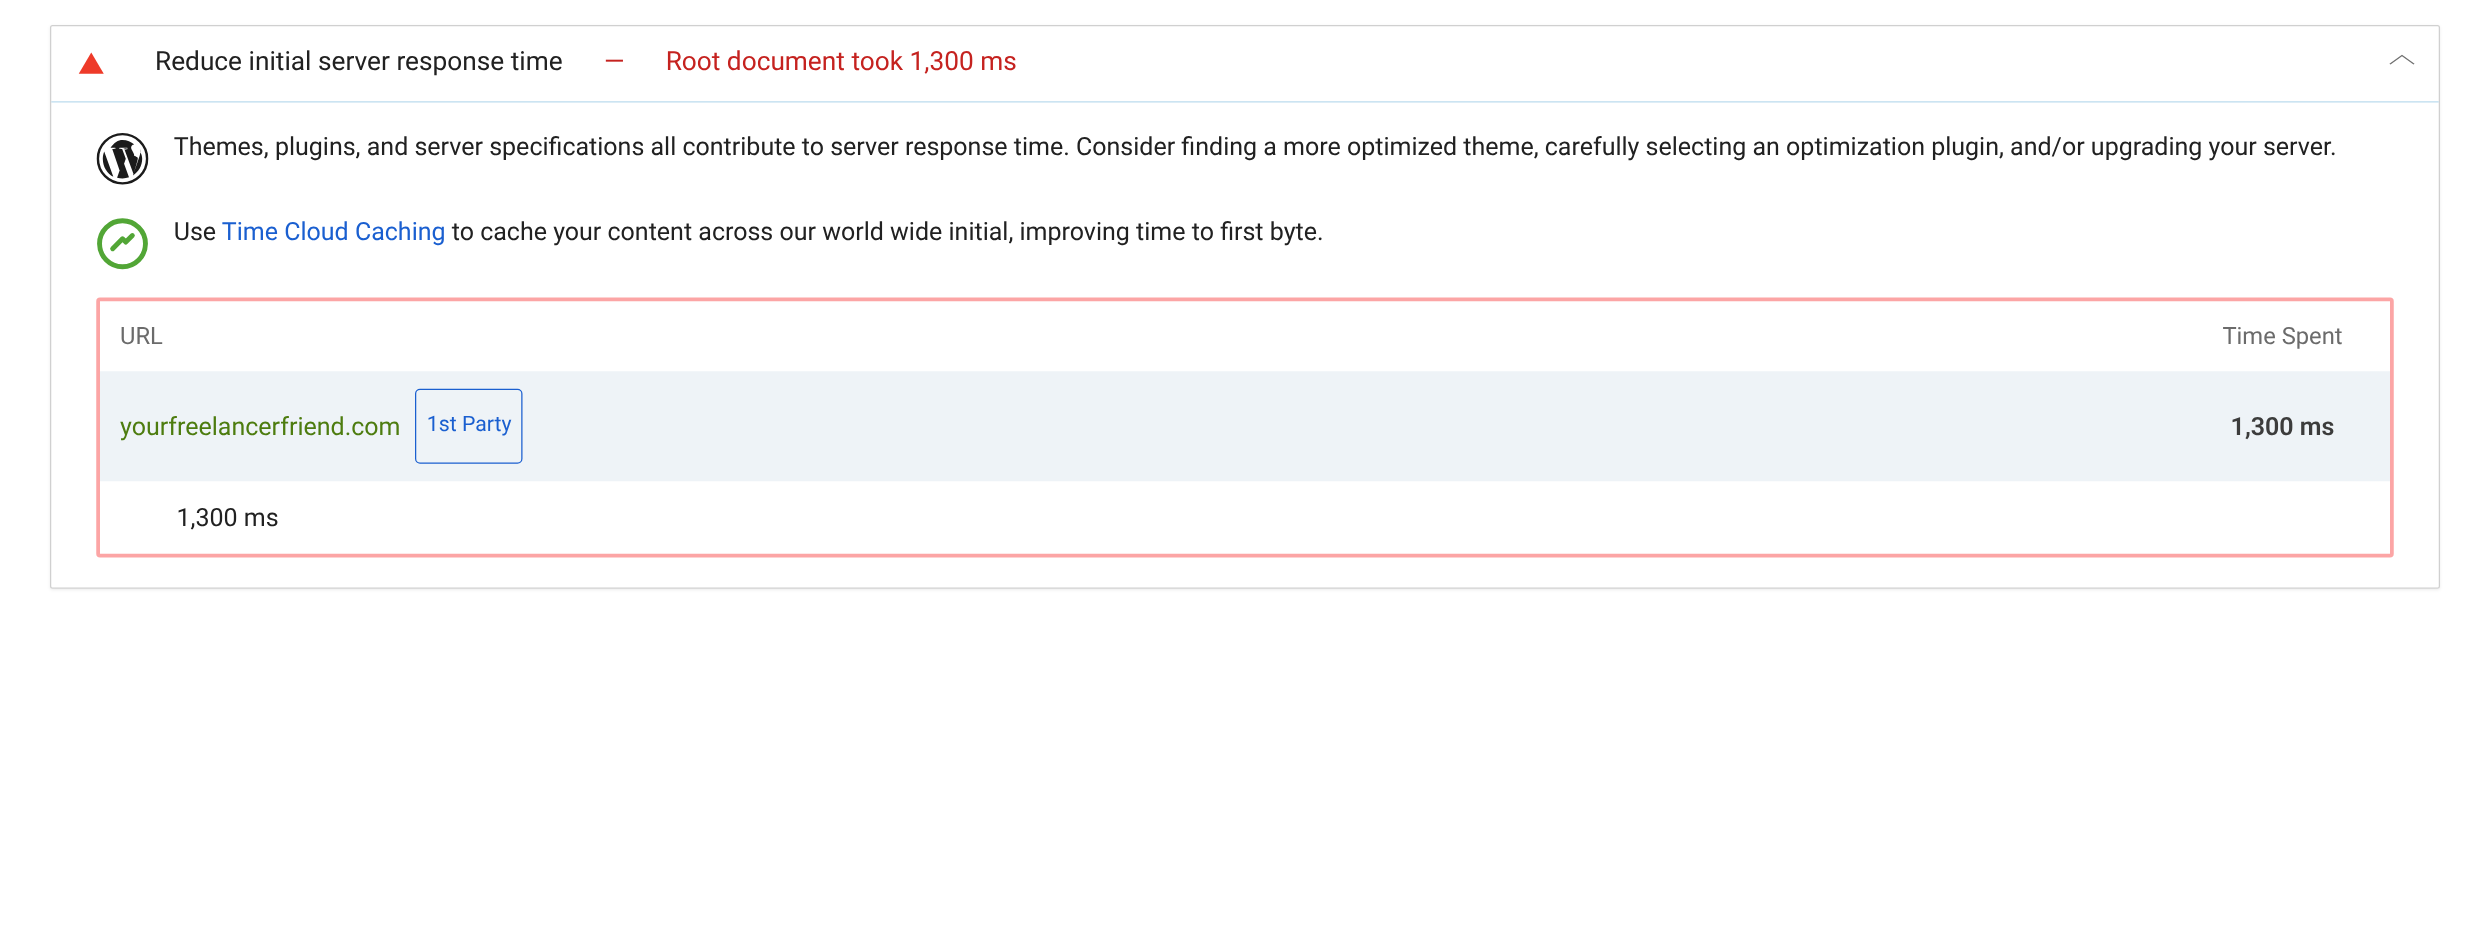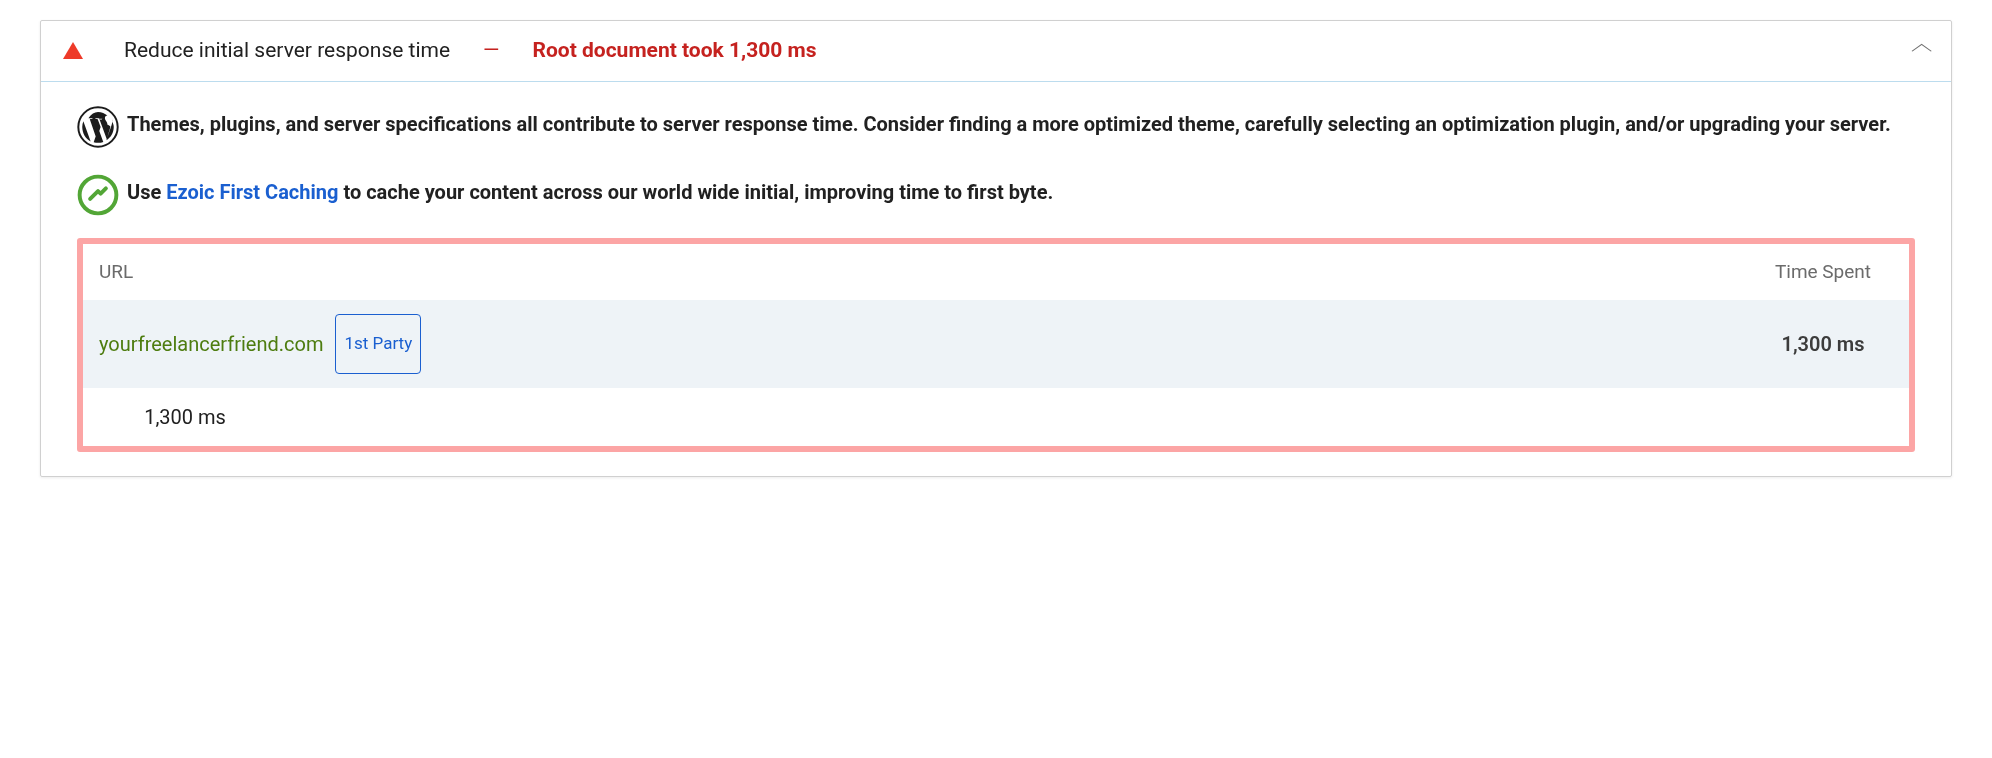--- a/index.html
+++ b/index.html
@@ -43,21 +43,21 @@
     color: #212121;
   }
   .audit-sep {
     color: #c5221f;
     margin: 0 10px;
     font-size: 21px;
   }
   .audit-display {
     color: #c5221f;
     font-size: 21px;
-    font-weight: 700;
+    font-weight: 400;
   }
   .chevron {
     margin-left: auto;
     color: #707070;
     font-size: 20px;
     transform: rotate(180deg) scaleX(1.4);
     display: inline-block;
   }
   .audit-body {
     border-top: 1px solid #bcdcee;
@@ -79,38 +79,37 @@
     border: 1px solid #9e9e9e;
     border-radius: 3px;
     padding: 0px 6px;
     font-size: 17px;
     color: #5f5f5f;
     margin-left: 4px;
     vertical-align: 1px;
   }
   .stack-pack {
     display: flex;
-    align-items: center;
-    gap: 8px;
+    align-items: flex-start;
+    gap: 20px;
     margin-bottom: 22px;
-    font-weight: bold;
   }
   .stack-pack-icon {
     width: 42px;
     height: 42px;
     flex-shrink: 0;
     margin-top: 4px;
   }
   .stack-pack-text {
     font-size: 20px;
     color: #212121;
     line-height: 1.55;
   }
   .table {
-    border: 6px solid #fca5a5;
+    border: 3px solid #fca5a5;
     border-radius: 3px;
     margin-top: 12px;
   }
   .table-header-row {
     display: flex;
     padding: 14px 16px;
     color: #6b6b6b;
     font-size: 19px;
   }
   .table-group-row {
@@ -178,21 +177,21 @@
     </div>
 
     <div class="stack-pack">
       <div class="stack-pack-icon">
         <svg viewBox="0 0 64 64" width="42" height="42">
           <circle cx="32" cy="32" r="28" fill="none" stroke="#52a636" stroke-width="6"></circle>
           <path d="M20 38 L32 26 L36 30 L44 22" fill="none" stroke="#52a636" stroke-width="6" stroke-linecap="round" stroke-linejoin="round"></path>
         </svg>
       </div>
       <div class="stack-pack-text">
-        <span>Use </span><a class="link">Ezoic First Caching</a><span> to cache your content across our world wide initial, improving time to first byte.</span>
+        <span>Use </span><a class="link">Time Cloud Caching</a><span> to cache your content across our world wide initial, improving time to first byte.</span>
       </div>
     </div>
 
     <div class="table">
       <div class="table-header-row">
         <div class="col-url">URL</div>
         <div class="col-time">Time Spent</div>
       </div>
       <div class="table-group-row">
         <div class="col-url">

